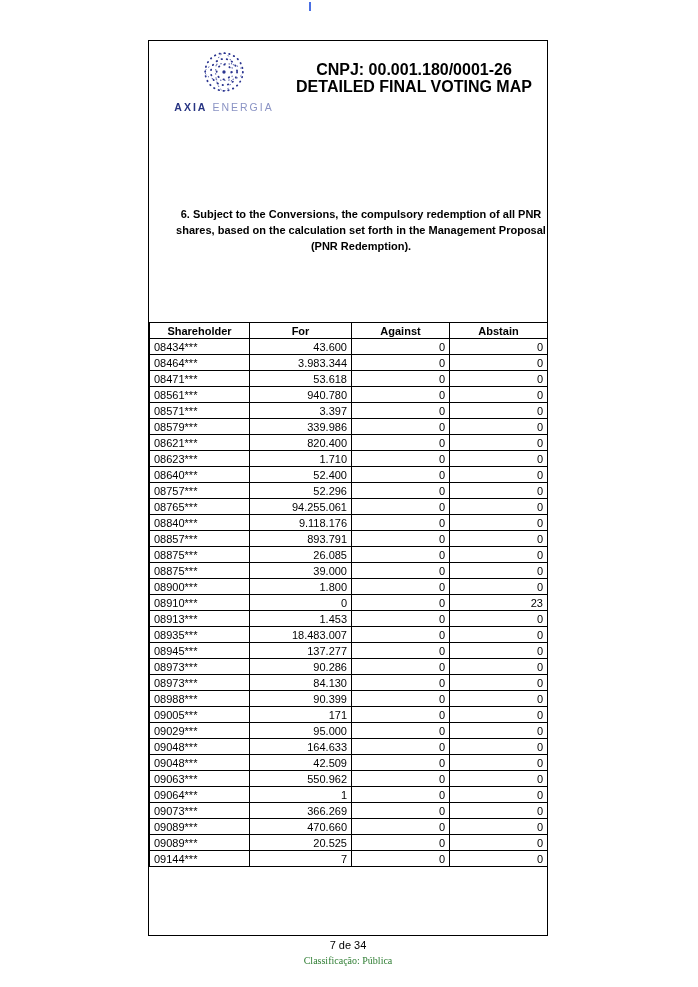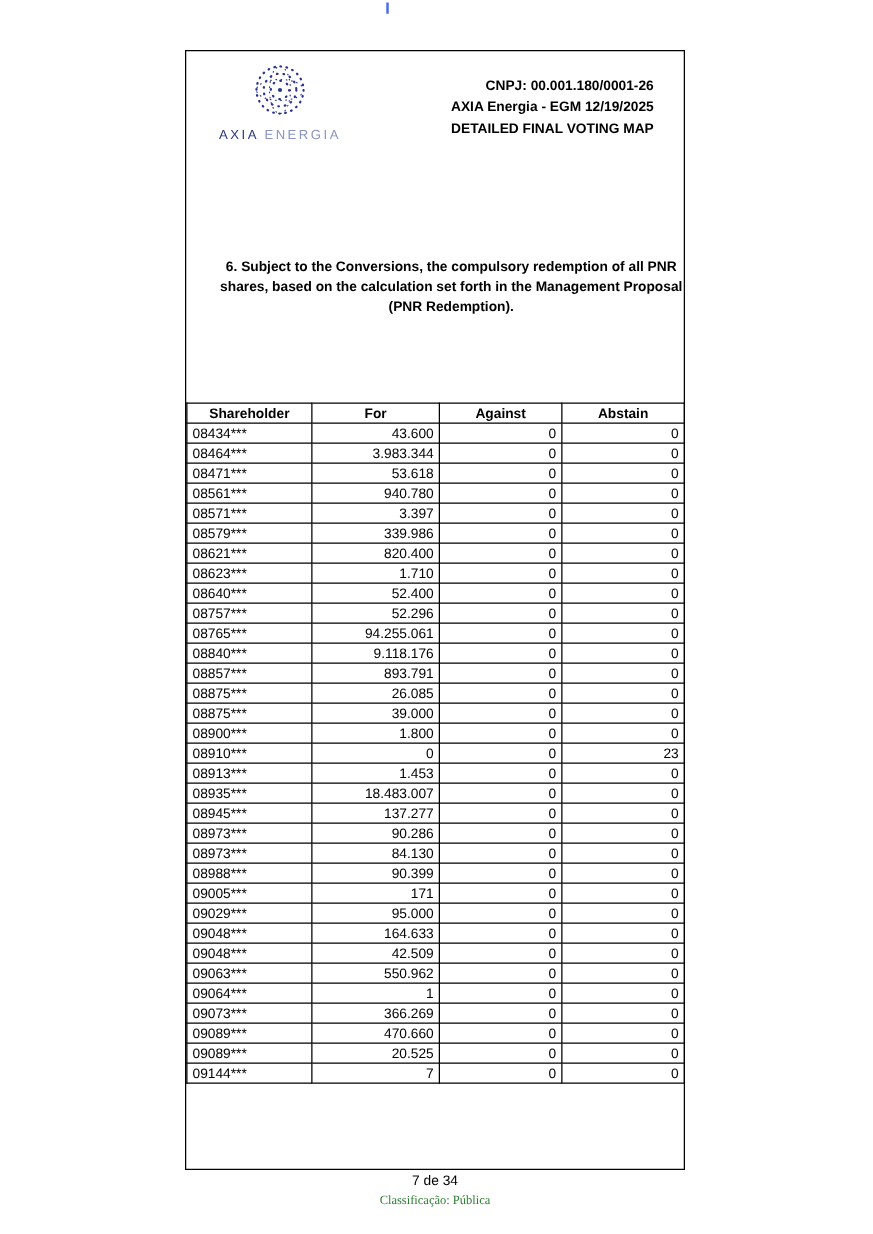--- a/index.html
+++ b/index.html
@@ -6,25 +6,25 @@
   html,body { background:#ffffff; }
   body { font-family:"Liberation Sans", sans-serif; color:#000; }
   .canvas { position:relative; width:698px; height:987px; background:#ffffff; overflow:hidden; }
 
   .artifact { position:absolute; left:309px; top:2px; width:2px; height:9px; background:var(--artifact_blue,#4a6fe3); }
 
   .doc { position:absolute; left:148px; top:40px; width:400px; height:896px; border:1px solid #000; background:#fff; }
 
   .logo { position:absolute; left:20px; top:8px; width:110px; text-align:center; }
   .logo-text { margin-top:2px; font-size:10.5px; letter-spacing:2px; white-space:nowrap; }
-  .logo-text .axia { font-weight:400; color:var(--navy,#283583); }
+  .logo-text .axia { font-weight:700; color:var(--navy,#283583); }
   .logo-text .energia { font-weight:400; color:var(--navy_light,#8a93c4); }
 
-  .header-text { position:absolute; left:124px; top:20px; width:250px; text-align:right;
-                 font-weight:700; font-size:11px; line-height:17px; }
+  .header-text { position:absolute; left:140px; top:20px; width:250px; text-align:center;
+                 font-weight:700; font-size:16px; line-height:17px; }
 
   .paragraph { position:absolute; left:8px; top:165px; width:382px; text-align:center;
                font-weight:700; font-size:11px; line-height:16px;margin-left:13px; }
 
   table.voting { position:absolute; left:0px; top:281px; width:398px; border-collapse:collapse;
                  font-size:11px; table-layout:fixed; }
   table.voting th, table.voting td { border:1px solid #000; height:16px; padding:0 4px; overflow:hidden; white-space:nowrap; }
   table.voting th { font-weight:700; text-align:center; }
   table.voting td.sh { text-align:left; }
   table.voting td.num { text-align:right; }
@@ -55,21 +55,20 @@
         <circle cx="22" cy="22" r="1.6" fill="#2a3490"></circle>
       </svg>
       <div class="logo-text">
         <span class="axia">AXIA</span>
         <span class="energia">ENERGIA</span>
       </div>
     </div>
 
     <div class="header-text">
       <div>CNPJ: 00.001.180/0001-26</div>
-      <div>AXIA Energia - EGM  12/19/2025</div>
       <div>DETAILED FINAL VOTING MAP</div>
     </div>
 
     <div class="paragraph">6.  Subject to the Conversions, the compulsory redemption of all PNR shares, based on the calculation set forth in the Management Proposal (PNR Redemption).</div>
 
     <table class="voting">
       <colgroup>
         <col class="c1">
           <col class="c2">
           <col class="c3">

